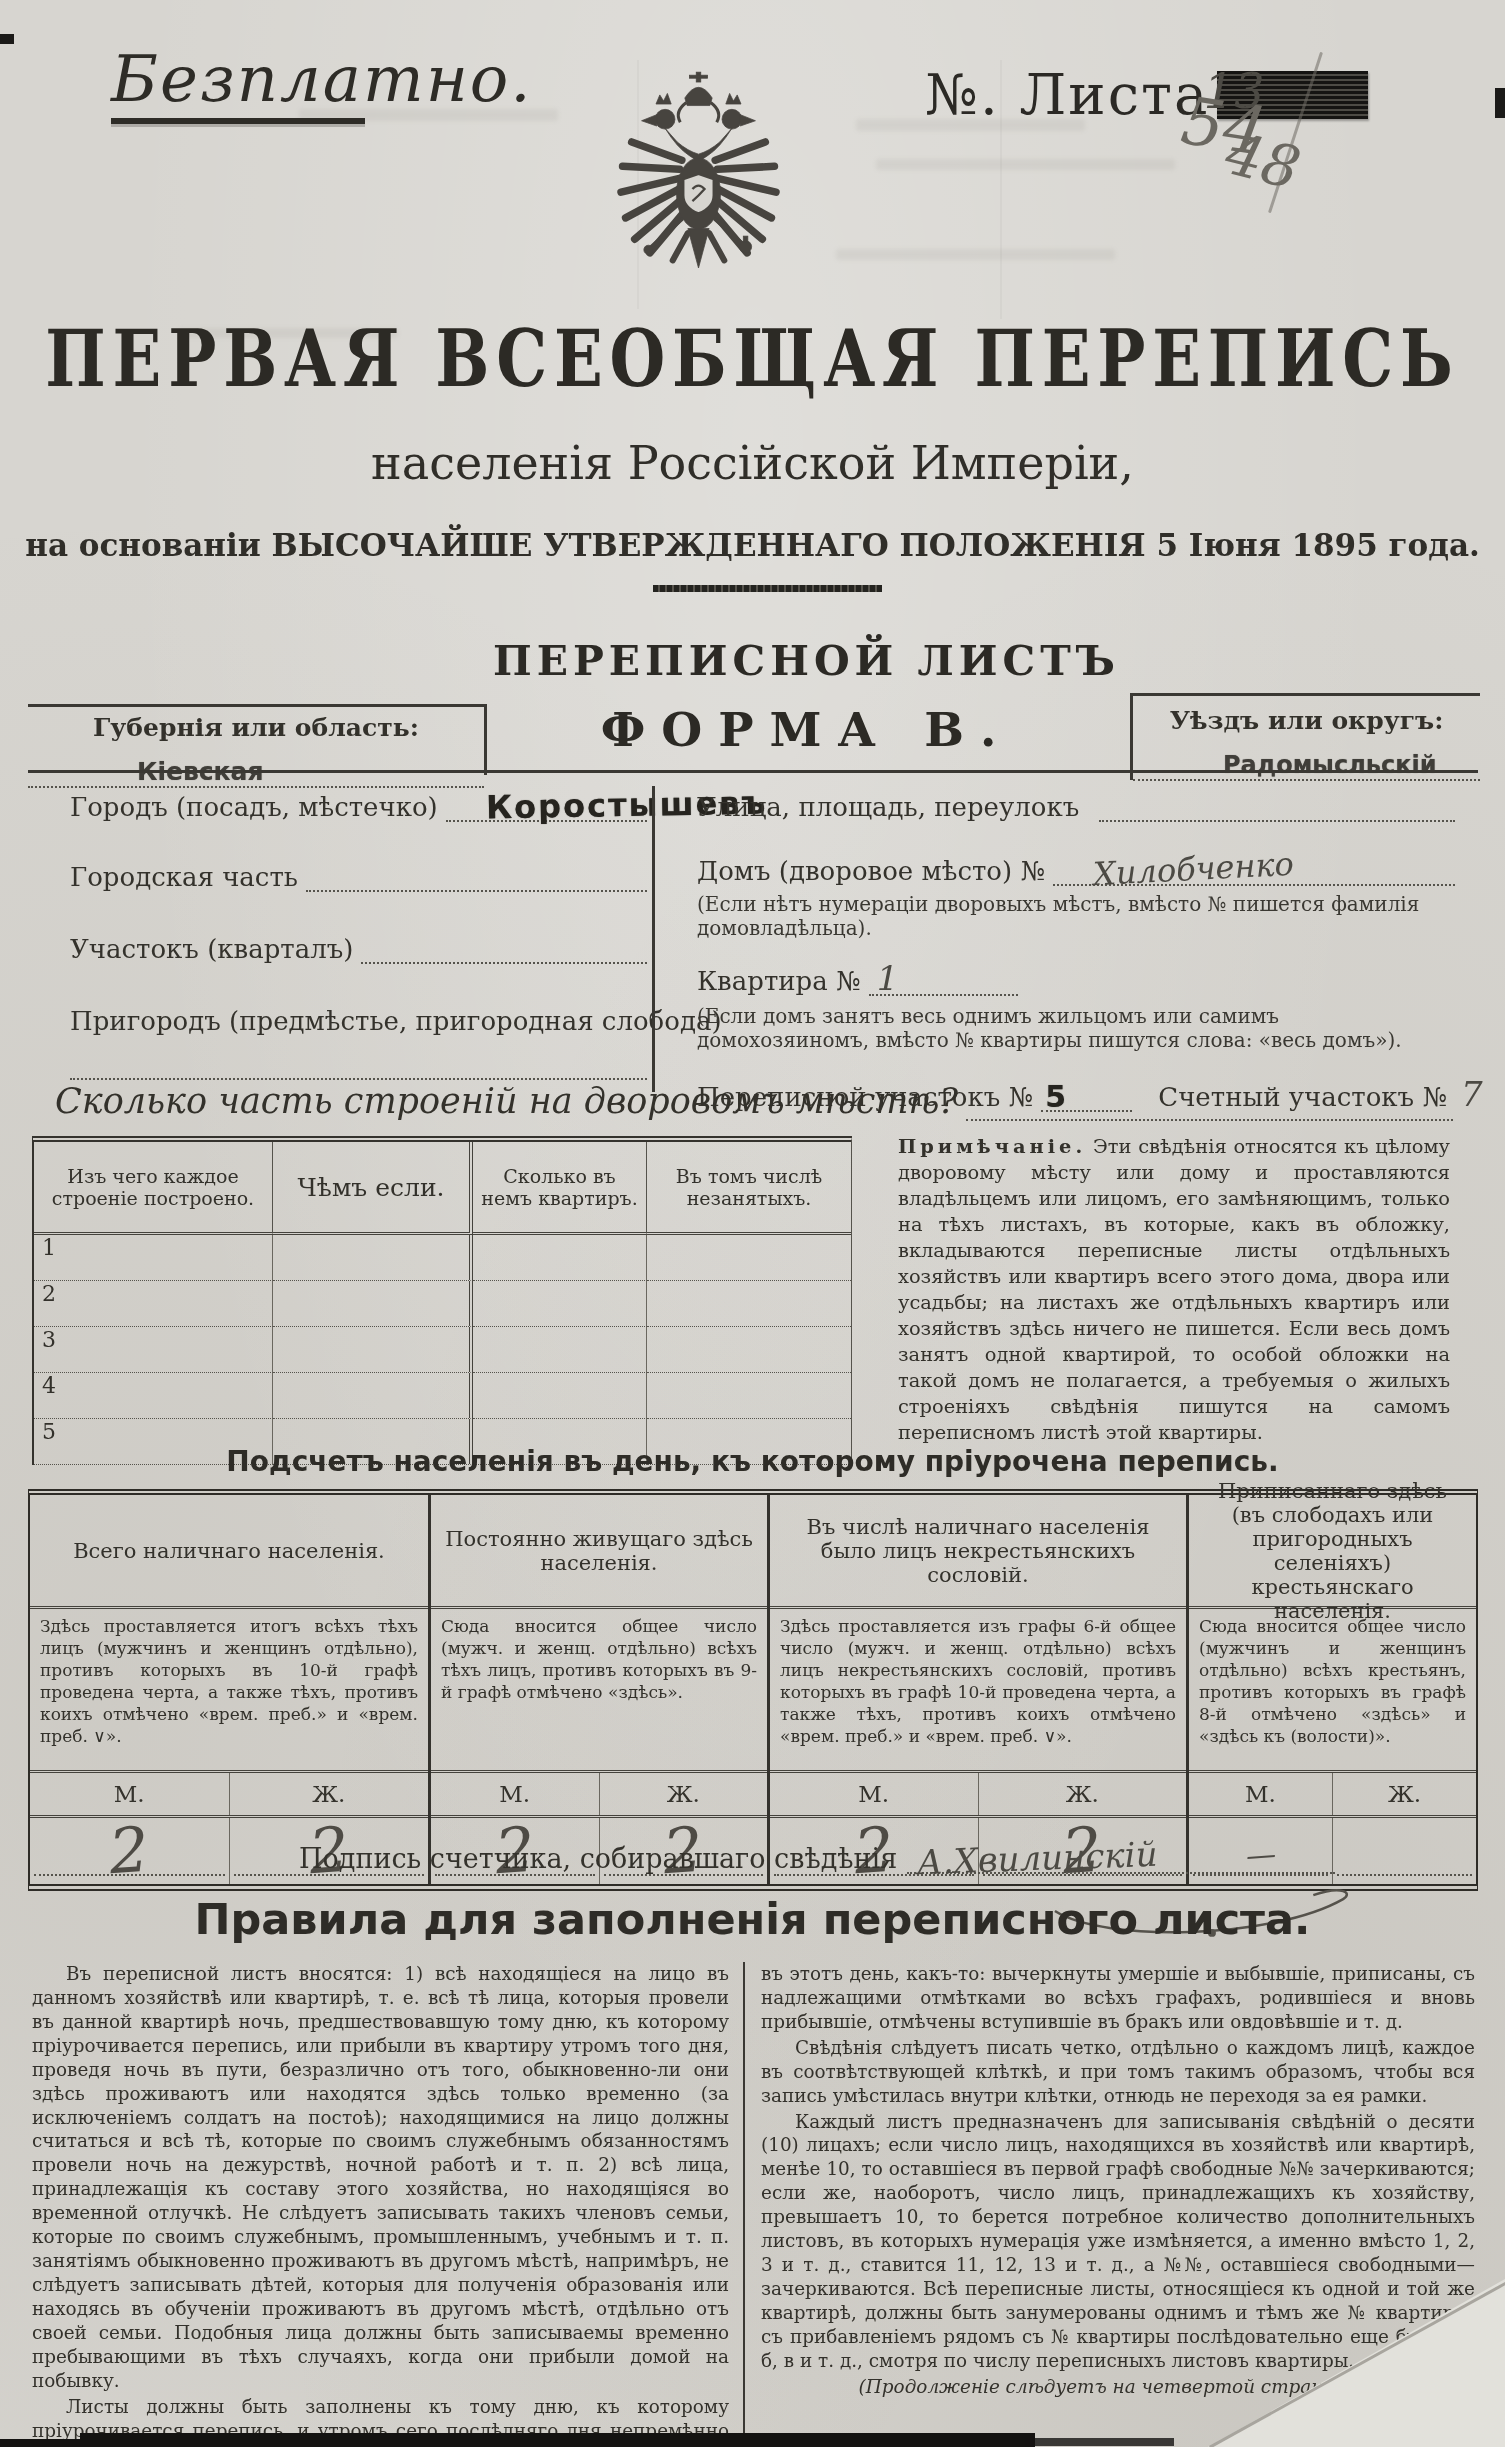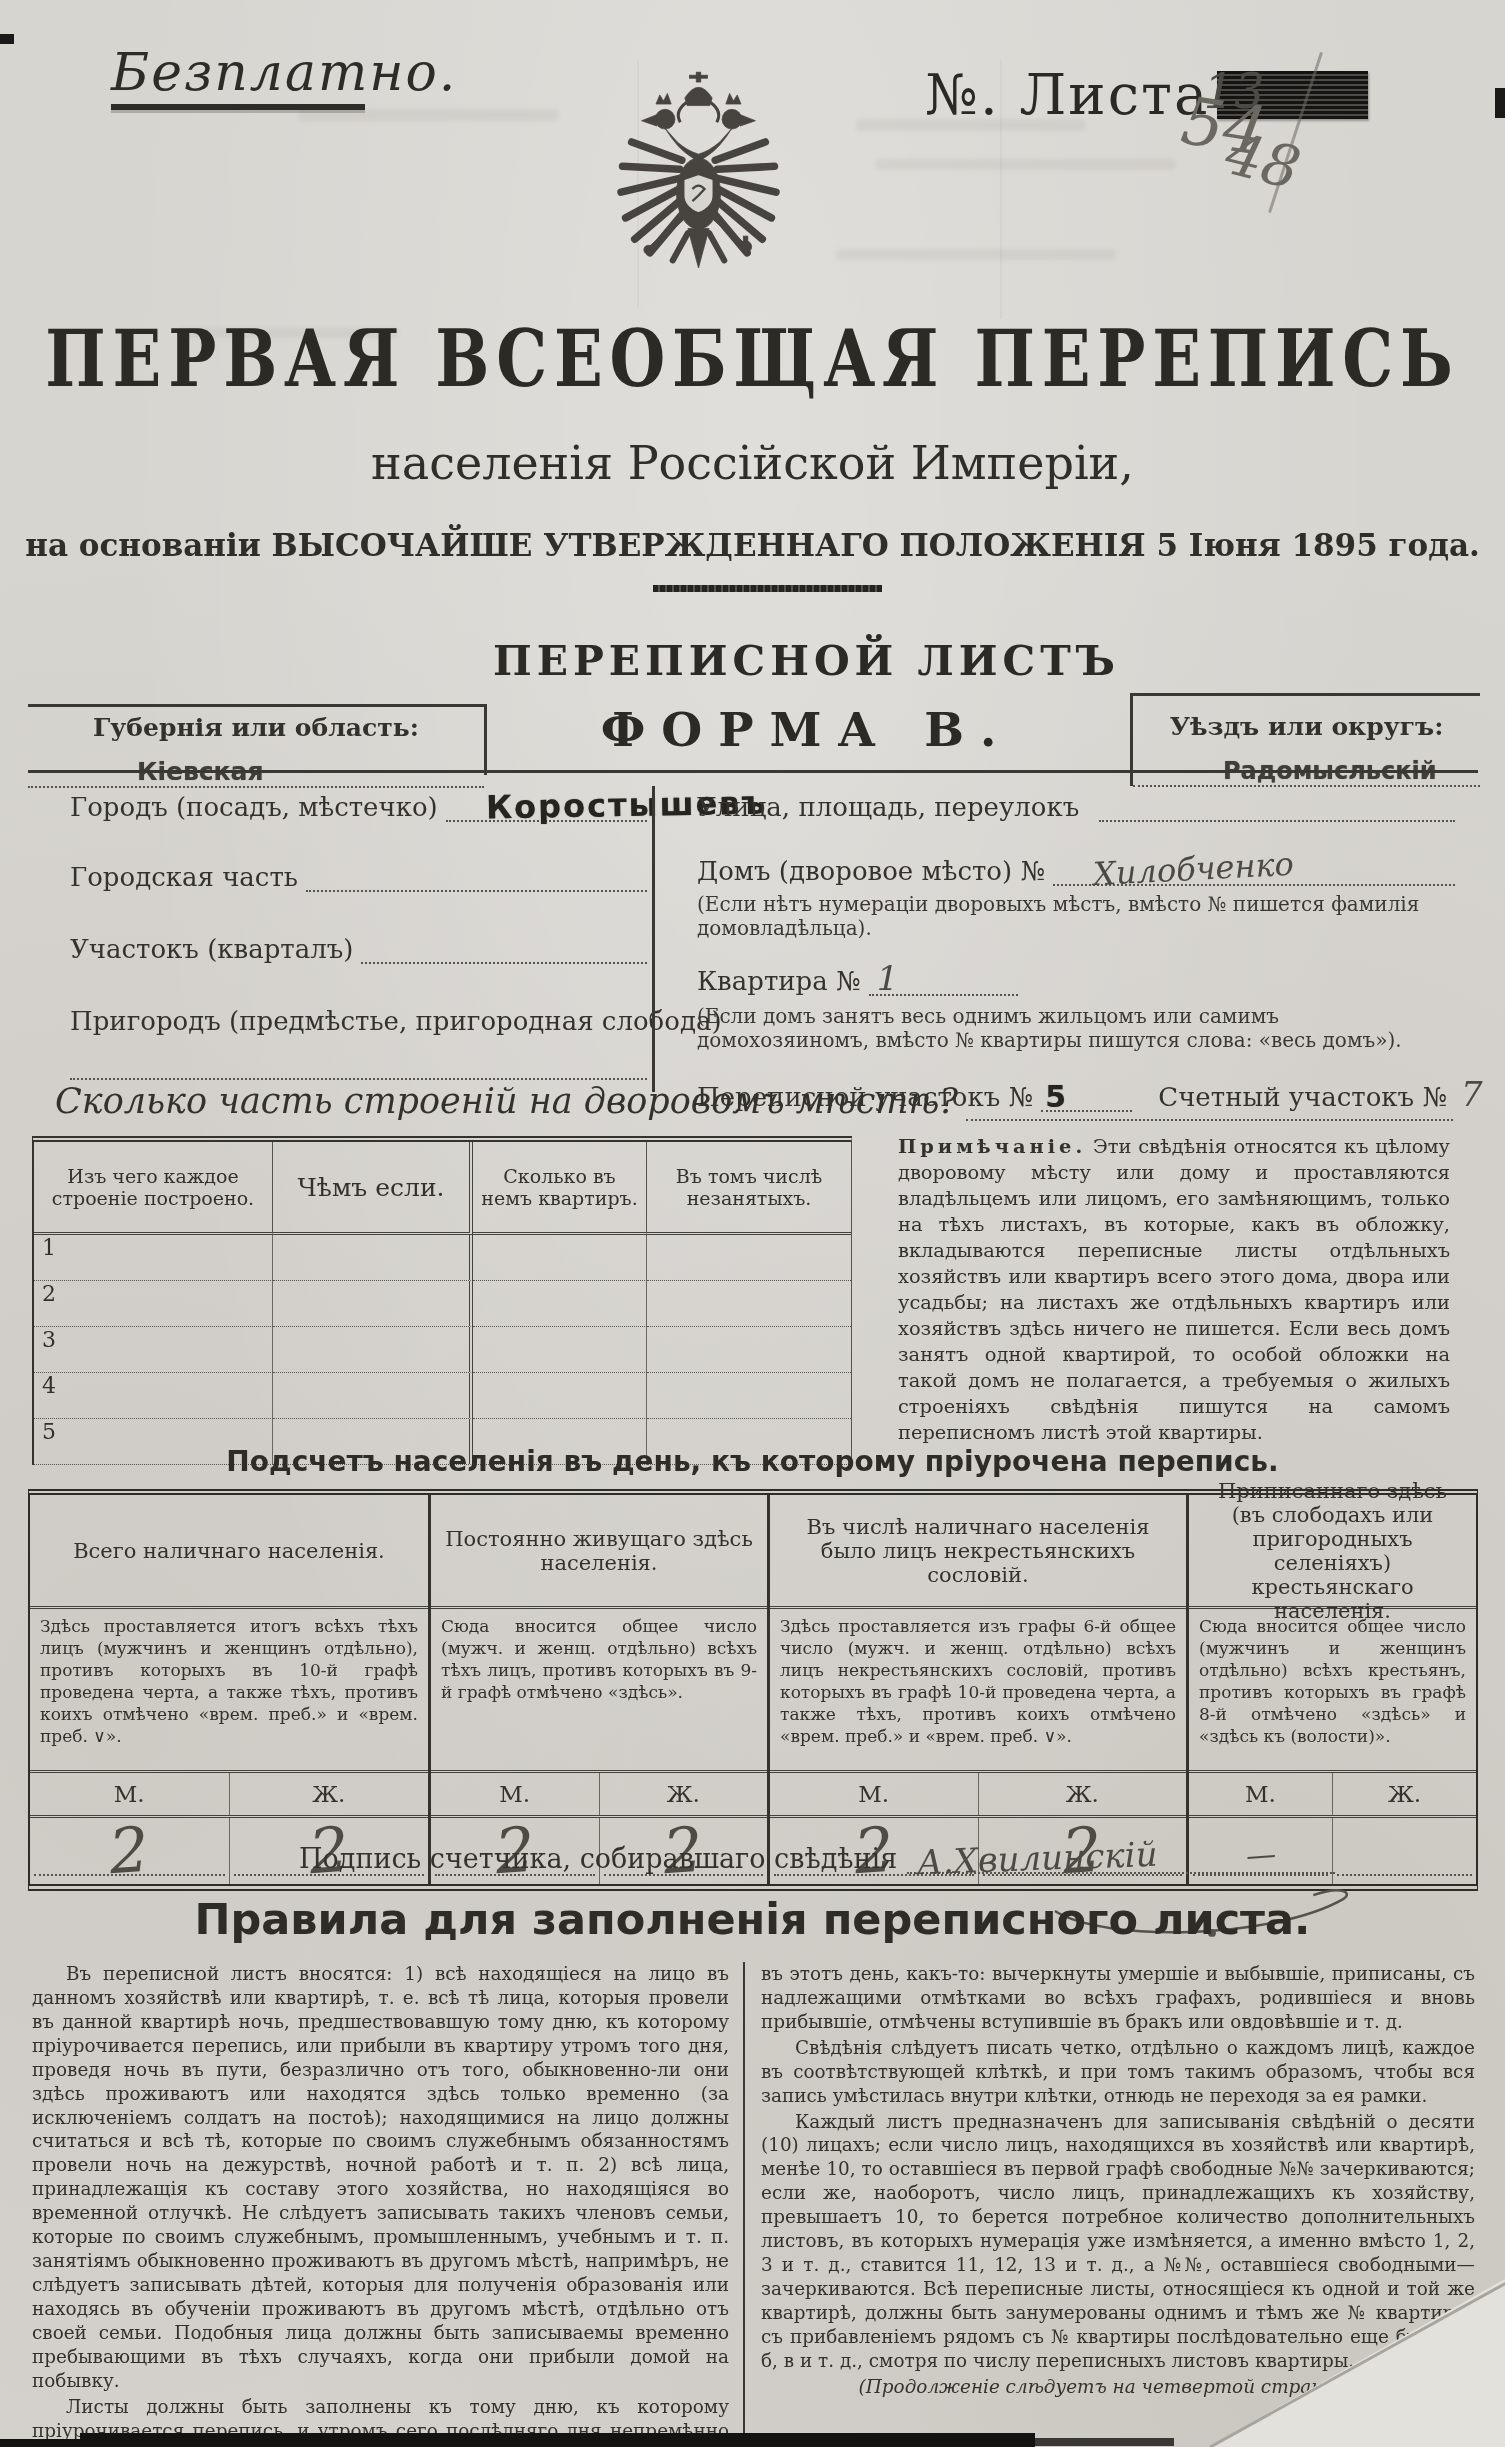--- a/index.html
+++ b/index.html
@@ -14,21 +14,21 @@
   
   .bleed{position:absolute;background:#7e7b72;opacity:.10;filter:blur(2px);border-radius:2px;}
   .vbleed{position:absolute;background:#8a877e;opacity:.08;width:2px;}
   .speck{position:absolute;background:#1b1a18;}
   .bottom-bar{position:absolute;background:#141311;}
   .curl{position:absolute;right:0;bottom:0;width:0;height:0;
     border-bottom:169px solid #e2e1db;border-left:299px solid transparent;}
   .crease{position:absolute;background:#6d6a62;opacity:.5;transform:rotate(-29deg);transform-origin:left top;}
   .pencil-stroke{position:absolute;width:3px;background:#6f6c64;opacity:.55;border-radius:2px;}
   
-  .free{font-size:52px;font-style:italic;letter-spacing:2px;color:#2e2c27;}
+  .free{font-size:64px;font-style:italic;letter-spacing:2px;color:#2e2c27;}
   .free-underline{height:6px;background:#2e2c27;margin-top:2px;box-shadow:0 3px 0 rgba(46,44,39,.25);}
   .sheetno{font-size:56px;letter-spacing:2px;color:#2b2925;}
   .nobox{width:151px;height:48px;background:repeating-linear-gradient(180deg,#151412 0 3px,#4d4b45 3px 5px);box-shadow:1px 2px 2px rgba(0,0,0,.3);}
   .hand{font-family:"DejaVu Serif",serif;font-style:italic;color:#4c4a44;}
   .pencil{font-family:"DejaVu Serif",serif;font-style:italic;color:#6b6861;}
   
   .t1{width:100%;text-align:center;font-weight:bold;font-size:66px;letter-spacing:7px;
       transform:scale(.97,1.18);transform-origin:center;color:#2c2a25;}
   .t2{width:100%;text-align:center;font-size:46px;color:#302e29;}
   .t3{width:100%;text-align:center;font-size:31px;font-weight:bold;color:#302e29;}
@@ -177,21 +177,21 @@
   <div class="trule abs" style="left:653px;top:585px;width:229px;"></div>
 
   <div class="abs bandbox-l" style="left:28px;top:704px;width:456px;height:62px;padding-top:6px;">
     <div class="bandlbl">Губернія или область:</div>
     <div class="bandval">
       <span class="stamp" style="font-size:25px;opacity:.85;position:absolute;left:109px;bottom:0;">Кіевская</span>
     </div>
   </div>
   <div class="formt1 abs" style="left:484px;top:637px;width:645px;">ПЕРЕПИСНОЙ ЛИСТЪ</div>
   <div class="formt2 abs" style="left:484px;top:702px;width:645px;">ФОРМА В.</div>
-  <div class="abs bandbox-r" style="left:1130px;top:693px;width:347px;height:74px;padding-top:16px;">
+  <div class="abs bandbox-r" style="left:1130px;top:693px;width:347px;height:74px;padding-top:10px;">
     <div class="bandlbl">Уѣздъ или округъ:</div>
     <div class="bandval">
       <span class="stamp" style="font-size:24px;opacity:.85;position:absolute;left:90px;bottom:0;">Радомысльскій</span>
     </div>
   </div>
   <div class="band-rule abs" style="left:28px;top:770px;width:1450px;"></div>
 
   <div class="abs" style="left:70px;top:792px;width:577px;">
     <div class="row" style="margin-bottom:40px;">
       <span class="lbl">Городъ (посадъ, мѣстечко)</span>

